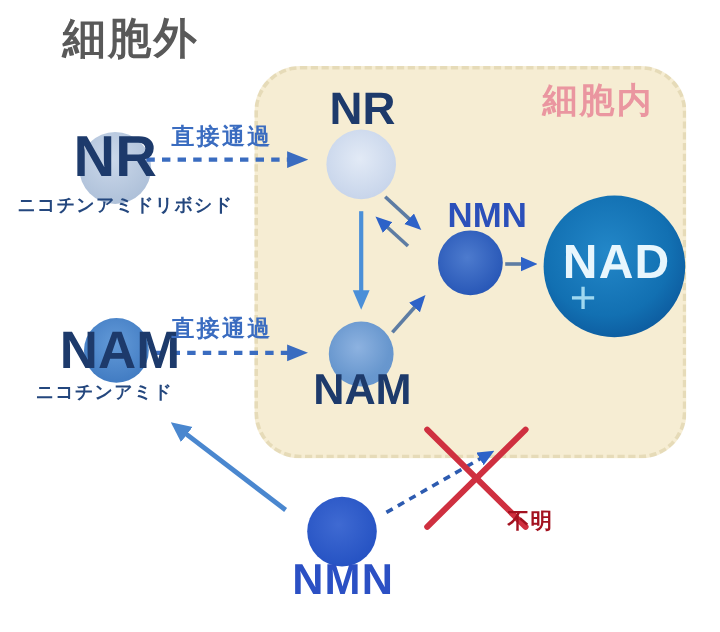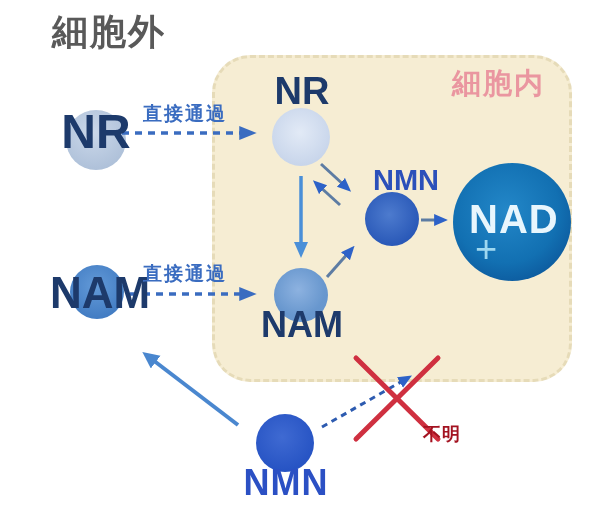--- a/index.html
+++ b/index.html
@@ -103,25 +103,27 @@
     <line x1="238" y1="425" x2="149" y2="357" class="ln-sky" marker-end="url(#mSky)"></line>
     <line x1="322" y1="427" x2="406" y2="379" class="ln-unk" marker-end="url(#mSteel)"></line>
     <line x1="356" y1="358" x2="438" y2="439" class="ln-red"></line>
     <line x1="438" y1="358" x2="356" y2="439" class="ln-red"></line>
   </svg>
 
   <div class="abs t t-intracell">細胞内</div>
   <div class="abs t t-extracell">細胞外</div>
 
   <div class="abs t t-ext-nr">NR</div>
+  <div class="abs t t-ext-nr-sub">ニコチンアミドリボシド</div>
   <div class="abs t t-in-nr">NR</div>
   <div class="abs t t-in-nmn">NMN</div>
   <div class="abs t t-nad">NAD</div>
   <div class="abs t t-nad-plus">+</div>
   <div class="abs t t-ext-nam">NAM</div>
+  <div class="abs t t-ext-nam-sub">ニコチンアミド</div>
   <div class="abs t t-in-nam">NAM</div>
   <div class="abs t t-bot-nmn">NMN</div>
 
   <div class="abs t t-pass-top">直接通過</div>
   <div class="abs t t-pass-bottom">直接通過</div>
   <div class="abs t t-unknown">不明</div>
 
 </div>
 
 </body></html>

